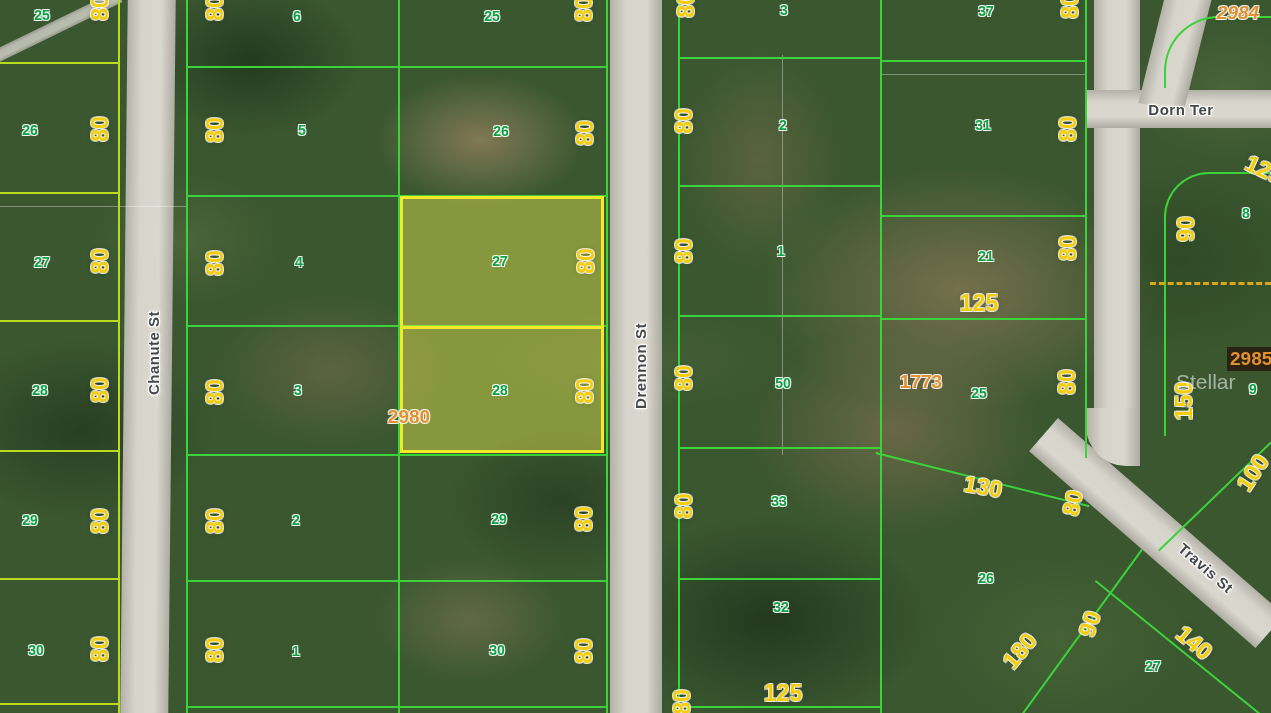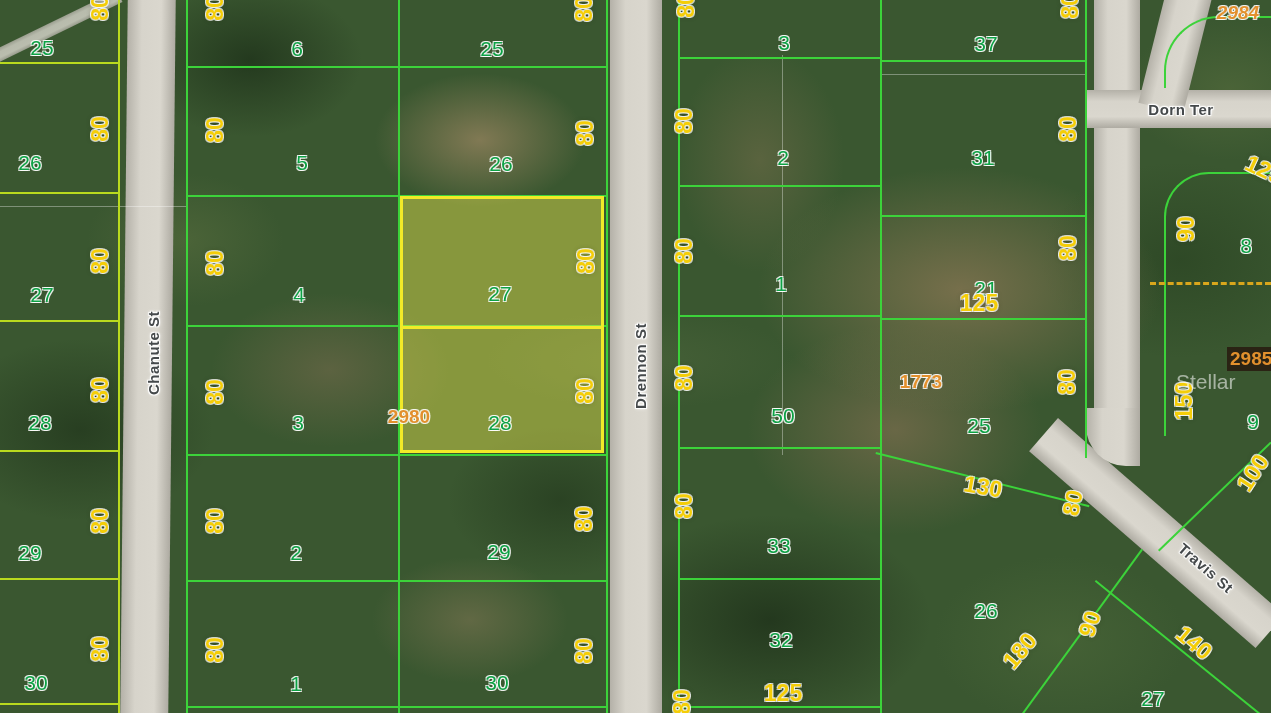--- a/index.html
+++ b/index.html
@@ -21,23 +21,23 @@
          radial-gradient(160px 110px at 560px 500px, rgba(36,58,30,.7), rgba(36,58,30,0) 70%),
          radial-gradient(140px 95px at 185px 240px, rgba(92,112,64,.5), rgba(92,112,64,0) 70%),
          radial-gradient(220px 70px at 640px 360px, rgba(80,104,62,.5), rgba(80,104,62,0) 70%),
          radial-gradient(150px 100px at 1230px 90px, rgba(88,110,62,.55), rgba(88,110,62,0) 70%);}
   .road{position:absolute;background:linear-gradient(90deg,#b4b1a8,#d7d4cb 30%,#dad7ce 70%,#aeaba2);}
   .roadh{position:absolute;background:linear-gradient(180deg,#b4b1a8,#d7d4cb 30%,#dad7ce 70%,#aeaba2);}
   .ln{position:absolute;background:#3cd33a;}
   .lnc{position:absolute;background:#b9da1e;}
   .lnw{position:absolute;background:rgba(255,255,255,.35);}
   .lbl{position:absolute;white-space:nowrap;line-height:1;}
-  .lot{color:#0da144;font-size:21px;font-weight:normal;
+  .lot{color:#0da144;font-size:14px;font-weight:bold;
        text-shadow:-1px -1px 0 rgba(255,255,255,.85),1px -1px 0 rgba(255,255,255,.85),
-                   -1px 1px 0 rgba(255,255,255,.85),1px 1px 0 rgba(255,255,255,.85);margin-top:32px;}
+                   -1px 1px 0 rgba(255,255,255,.85),1px 1px 0 rgba(255,255,255,.85);}
   .dim{color:#f4cd08;font-size:23px;font-weight:bold;
        text-shadow:-1px -1px 0 rgba(255,255,255,.7),1px -1px 0 rgba(255,255,255,.7),
                    -1px 1px 0 rgba(255,255,255,.7),1px 1px 0 rgba(255,255,255,.7),
                    0 0 5px rgba(50,50,0,.35);}
   .pid{color:#e2902d;font-size:19px;font-weight:bold;
        text-shadow:-1px -1px 0 rgba(255,255,255,.8),1px -1px 0 rgba(255,255,255,.8),
                    -1px 1px 0 rgba(255,255,255,.8),1px 1px 0 rgba(255,255,255,.8);}
   .street{color:#45494b;font-size:15px;font-weight:bold;letter-spacing:.5px;
        text-shadow:-1px -1px 1px #fff,1px -1px 1px #fff,-1px 1px 1px #fff,1px 1px 1px #fff,0 0 4px #fff;}
   .wm{position:absolute;color:rgba(255,255,255,.55);font-size:21px;white-space:nowrap;}
@@ -124,21 +124,21 @@
       <span class="lbl lot" style="left: 492px; top: 16px; transform: translate(-50%, -50%) rotate(0deg);">25</span>
       <span class="lbl lot" style="left: 501px; top: 131px; transform: translate(-50%, -50%) rotate(0deg);">26</span>
       <span class="lbl lot" style="left: 500px; top: 261px; transform: translate(-50%, -50%) rotate(0deg);">27</span>
       <span class="lbl lot" style="left: 500px; top: 390px; transform: translate(-50%, -50%) rotate(0deg);">28</span>
       <span class="lbl lot" style="left: 499px; top: 519px; transform: translate(-50%, -50%) rotate(0deg);">29</span>
       <span class="lbl lot" style="left: 497px; top: 650px; transform: translate(-50%, -50%) rotate(0deg);">30</span>
       <span class="lbl lot" style="left: 784px; top: 10px; transform: translate(-50%, -50%) rotate(0deg);">3</span>
       <span class="lbl lot" style="left: 783px; top: 125px; transform: translate(-50%, -50%) rotate(0deg);">2</span>
       <span class="lbl lot" style="left: 781px; top: 251px; transform: translate(-50%, -50%) rotate(0deg);">1</span>
       <span class="lbl lot" style="left: 783px; top: 383px; transform: translate(-50%, -50%) rotate(0deg);">50</span>
-      <span class="lbl lot" style="left: 779px; top: 513px; transform: translate(-50%, -50%) rotate(0deg);">33</span>
+      <span class="lbl lot" style="left: 779px; top: 501px; transform: translate(-50%, -50%) rotate(0deg);">33</span>
       <span class="lbl lot" style="left: 781px; top: 607px; transform: translate(-50%, -50%) rotate(0deg);">32</span>
       <span class="lbl lot" style="left: 986px; top: 11px; transform: translate(-50%, -50%) rotate(0deg);">37</span>
       <span class="lbl lot" style="left: 983px; top: 125px; transform: translate(-50%, -50%) rotate(0deg);">31</span>
       <span class="lbl lot" style="left: 986px; top: 256px; transform: translate(-50%, -50%) rotate(0deg);">21</span>
       <span class="lbl lot" style="left: 979px; top: 393px; transform: translate(-50%, -50%) rotate(0deg);">25</span>
       <span class="lbl lot" style="left: 986px; top: 578px; transform: translate(-50%, -50%) rotate(0deg);">26</span>
       <span class="lbl lot" style="left: 1246px; top: 213px; transform: translate(-50%, -50%) rotate(0deg);">8</span>
       <span class="lbl lot" style="left: 1253px; top: 389px; transform: translate(-50%, -50%) rotate(0deg);">9</span>
       <span class="lbl lot" style="left: 1153px; top: 666px; transform: translate(-50%, -50%) rotate(0deg);">27</span>
     </div>

